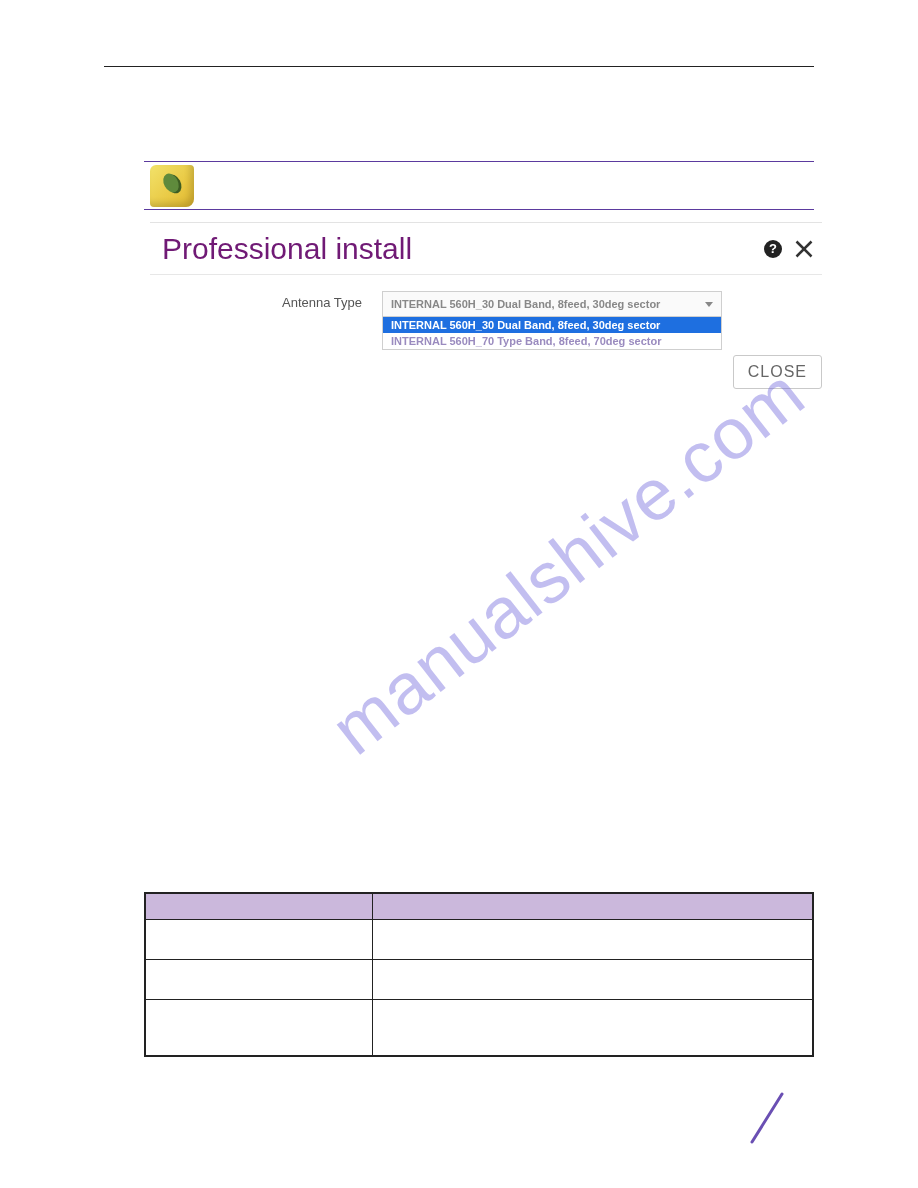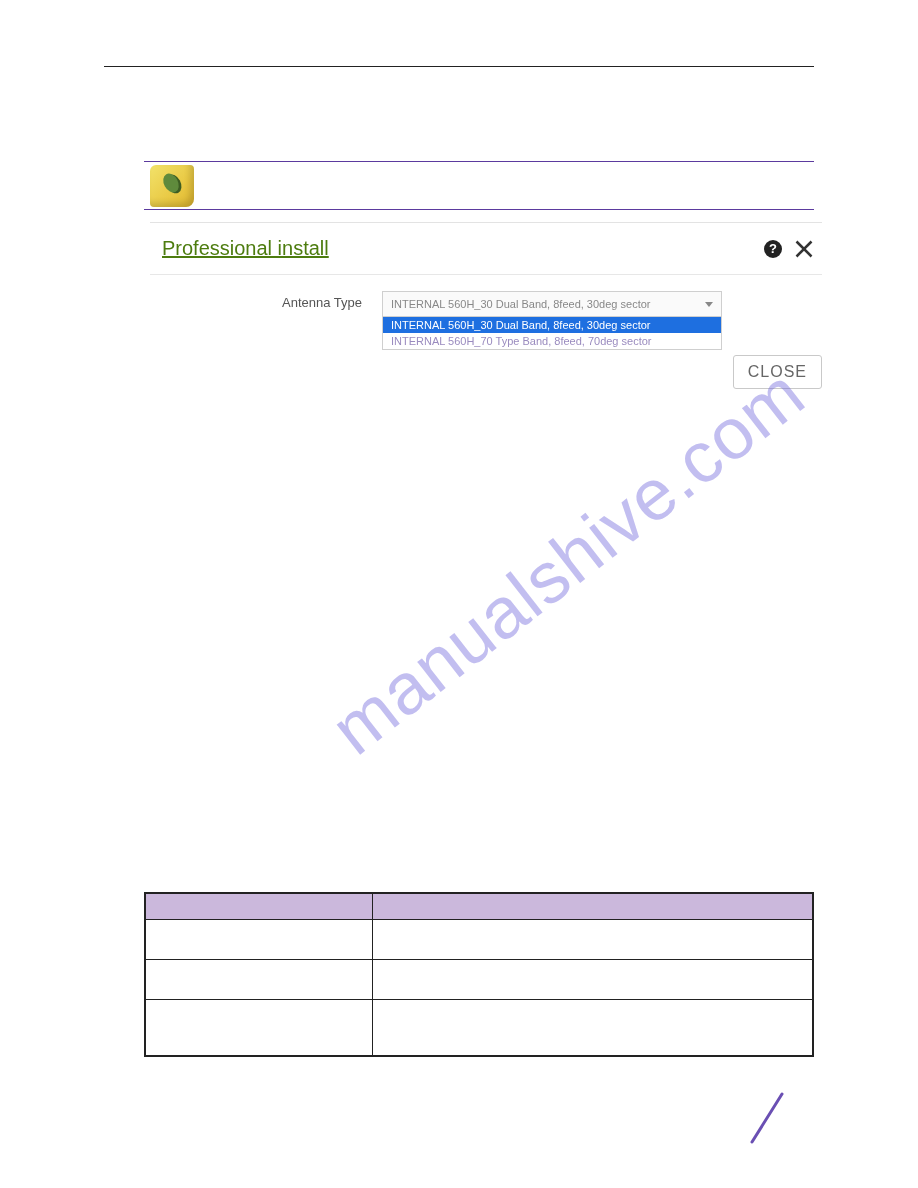--- a/index.html
+++ b/index.html
@@ -61,25 +61,24 @@
   }
   .dialog-header {
     height: 52px;
     display: flex;
     align-items: center;
     justify-content: space-between;
     border-bottom: 1px solid #e7e7e7;
     padding: 0 8px 0 12px;
   }
   .dialog-title {
-    font-size: 20px;
-    color: #4d7c0f;
+    font-size: 30px;
+    color: #701a75;
     font-weight: 400;
     font-family: "Segoe UI", Arial, sans-serif;
-    text-decoration: underline;
   }
   .dialog-icons { display:flex; align-items:center; gap:12px; }
   .help-icon {
     width:18px;height:18px;border-radius:50%;
     background:#222;color:#fff;
     display:flex;align-items:center;justify-content:center;
     font-size:13px;font-weight:bold;
   }
   .close-icon {
     width:20px;height:20px;
@@ -92,21 +91,21 @@
     padding: 16px 0 0 0;
   }
   .form-label {
     width: 232px;
     text-align: right;
     padding-right: 20px;
     padding-top: 4px;
     font-size: 13px;
     color: #555;
   }
-  .select-wrap { position:relative; width: 340px; }
+  .select-wrap { position:relative; width: 340px; font-weight: bold; }
   .select-box {
     width: 340px; height: 26px;
     border: 1px solid #cfcfcf;
     background: #fafafa;
     font-size: 11px;
     color: #888;
     padding: 0 20px 0 8px;
     display:flex;align-items:center;
     position:relative;
   }

